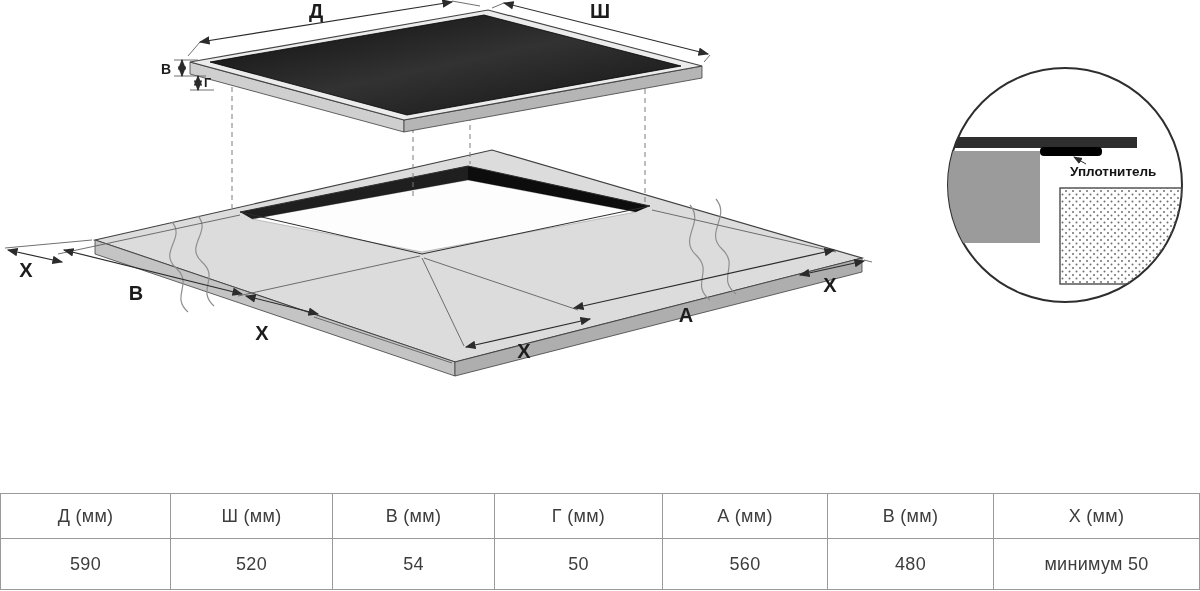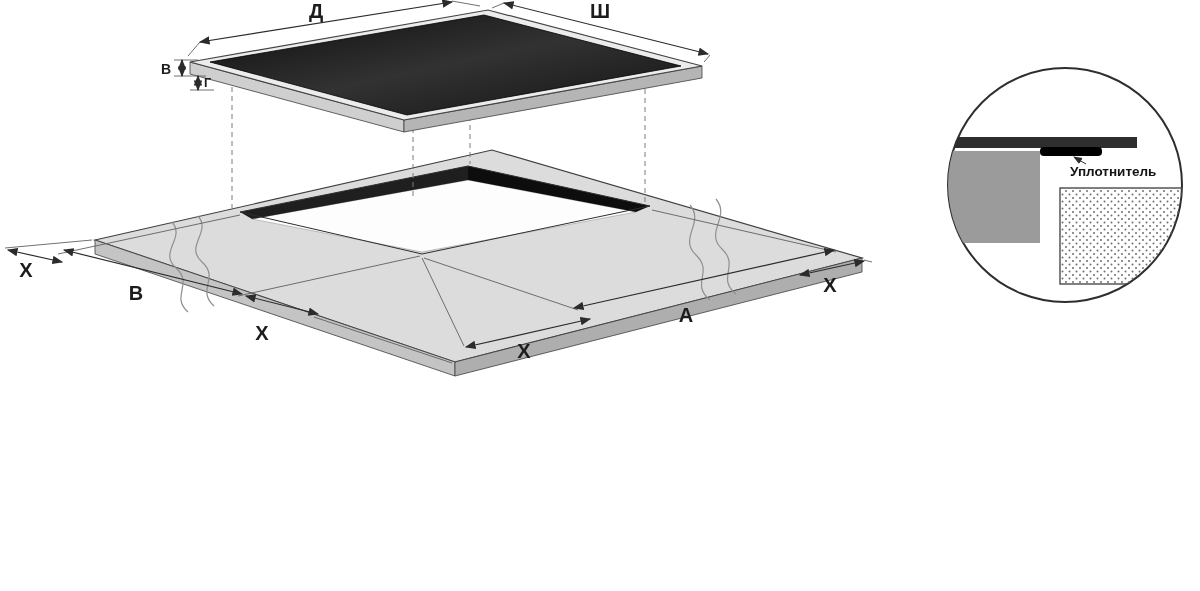--- a/index.html
+++ b/index.html
@@ -166,16 +166,34 @@
     <colgroup>
       <col style="width:170px">
         <col style="width:162px">
         <col style="width:162px">
       <col style="width:168px">
         <col style="width:165px">
         <col style="width:166px">
         <col>
     </colgroup>
     <tbody>
+        <tr>
+      <th>Д (мм)</th>
+      <th>Ш (мм)</th>
+      <th>В (мм)</th>
+      <th>Г (мм)</th>
+      <th>А (мм)</th>
+      <th>В (мм)</th>
+      <th>Х (мм)</th>
+    </tr>
+    <tr>
+      <td>590</td>
+      <td>520</td>
+      <td>54</td>
+      <td>50</td>
+      <td>560</td>
+      <td>480</td>
+      <td>минимум 50</td>
+    </tr>
   </tbody>
     </table>
 
 </div>
 
 </body></html>

